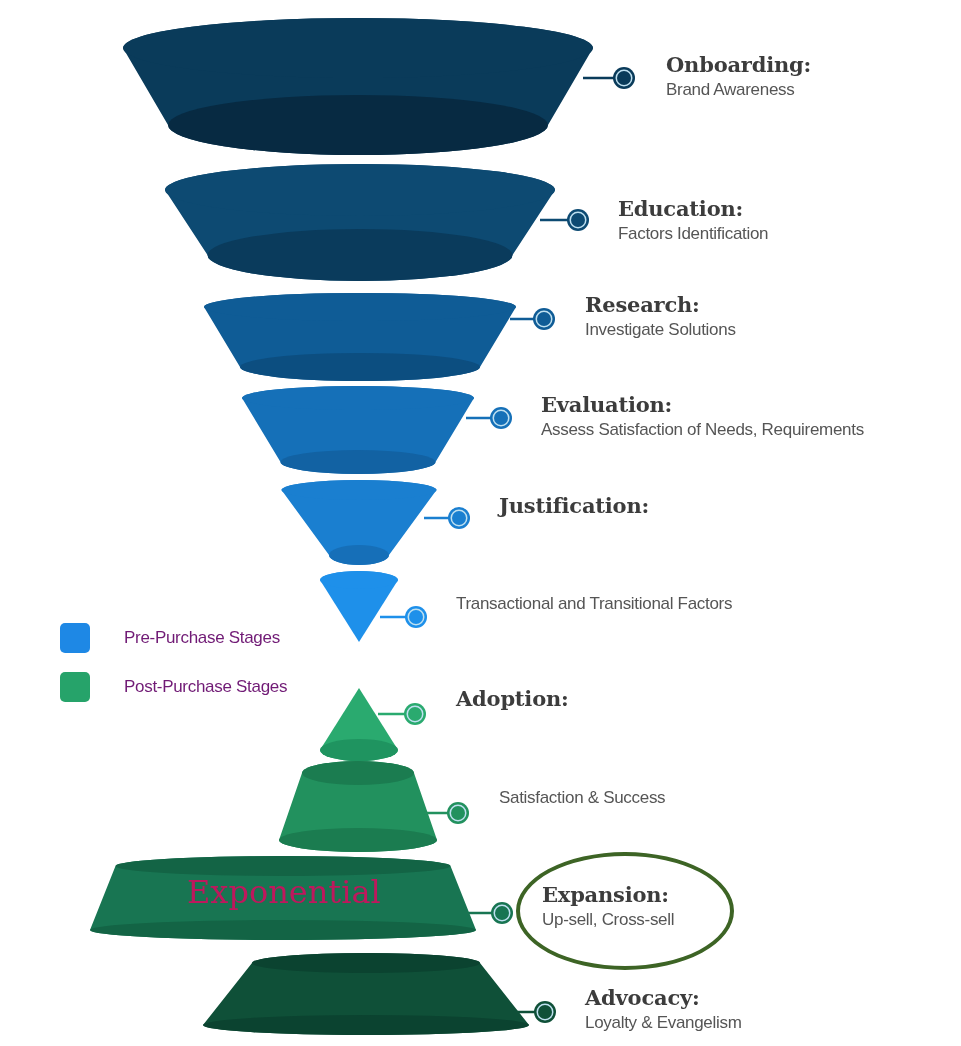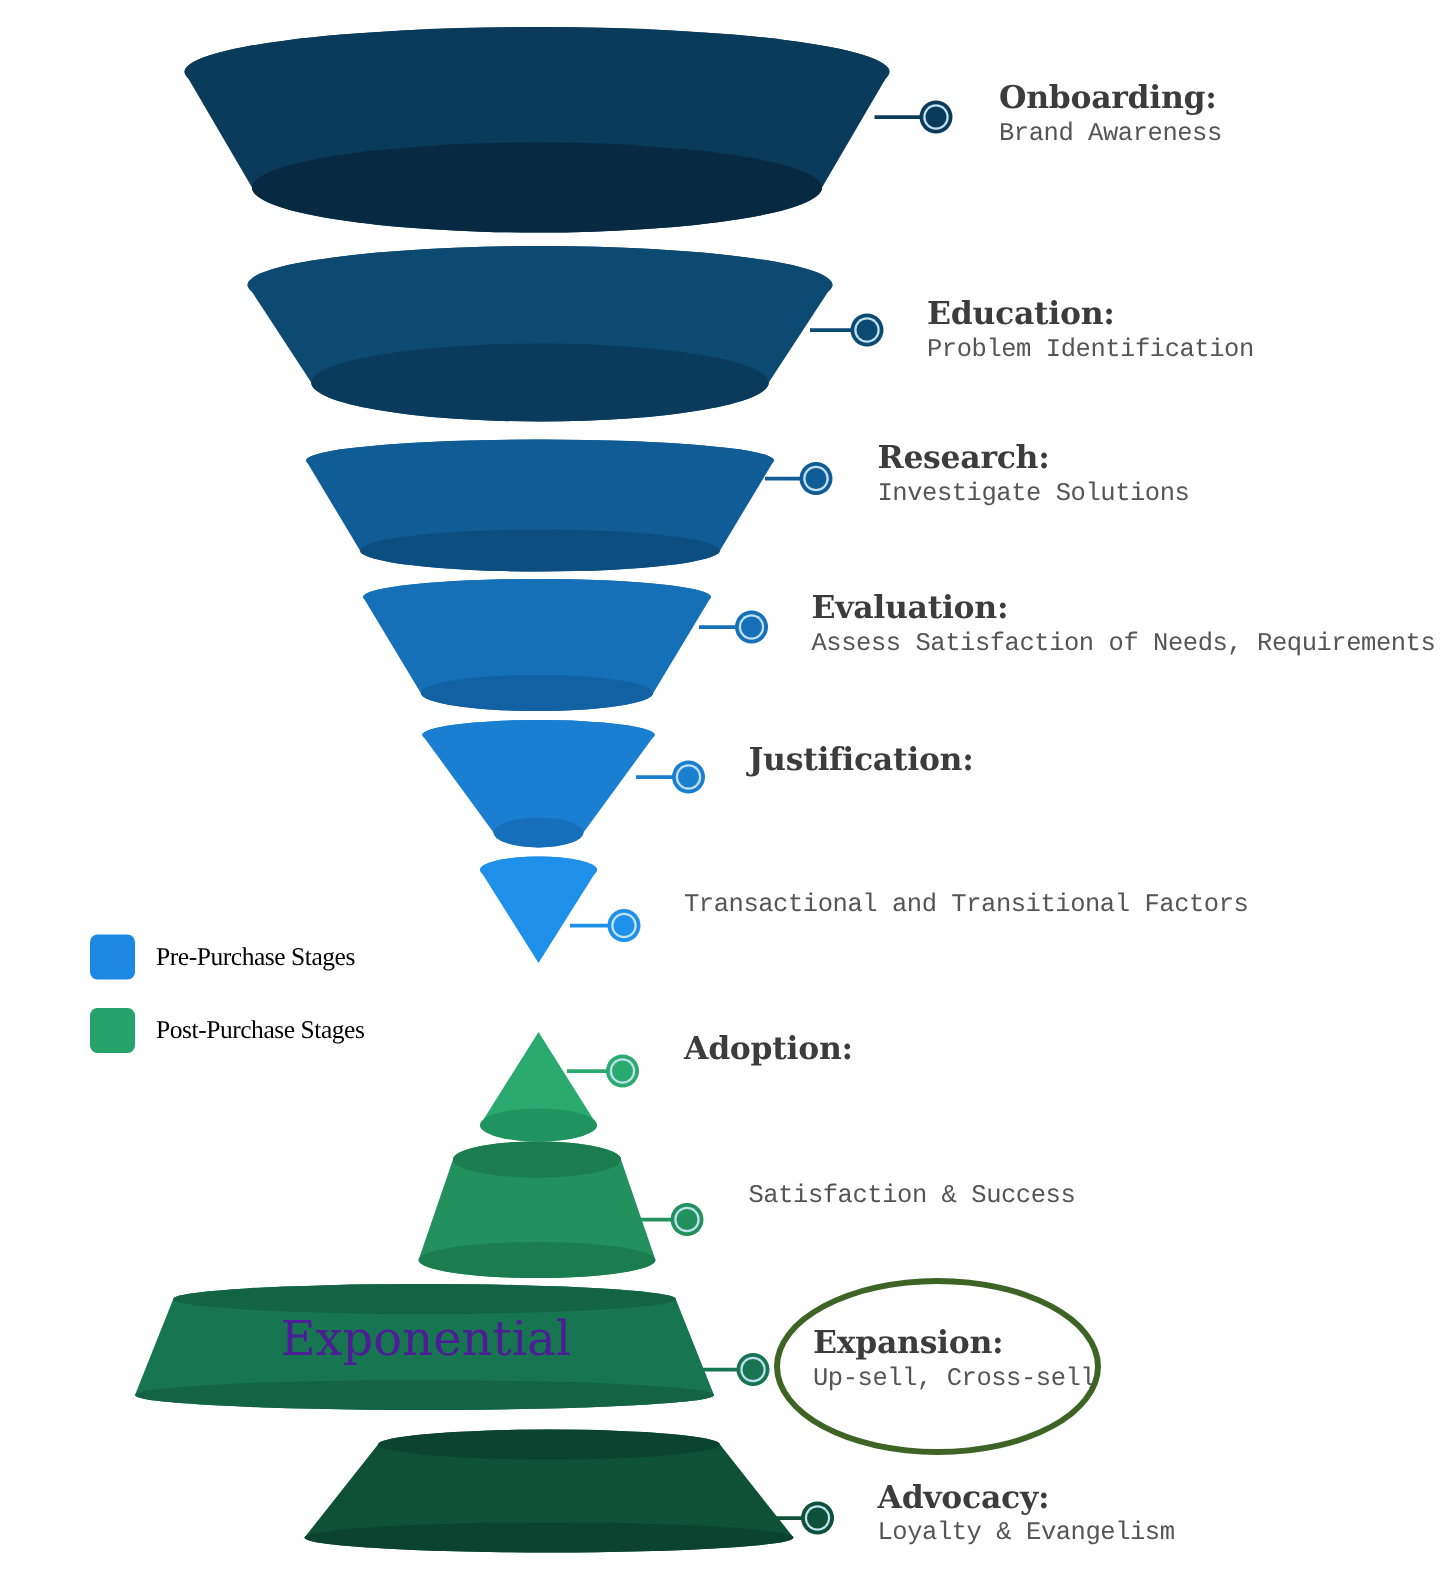--- a/index.html
+++ b/index.html
@@ -1,25 +1,25 @@
 <!DOCTYPE html>
 <html><head>
 <meta charset="utf-8">
 <style>
   html, body { margin: 0; padding: 0; background: #ffffff; }
   body { width: 961px; height: 1046px; position: relative; overflow: hidden; font-family: "DejaVu Sans", sans-serif; }
   #diagram { position: absolute; left: 0; top: 0; width: 961px; height: 1046px; }
   .stage-label { position: absolute; white-space: nowrap; }
   .stage-title { font-family: "DejaVu Serif", serif; font-weight: bold; font-size: 21px; color: #3c3c3c; line-height: 26px; letter-spacing: -0.2px; }
-  .stage-sub { font-family: Liberation Mono, monospace; font-size: 17px; color: #555555; line-height: 24px; letter-spacing: -0.3px; }
+  .stage-sub { font-family: Liberation Sans, sans-serif; font-size: 17px; color: #555555; line-height: 24px; letter-spacing: -0.3px; }
   .legend { position: absolute; left: 60px; top: 622px; }
   .legend-item { display: flex; align-items: center; height: 32px; margin-bottom: 17px; }
   .legend-swatch { width: 30px; height: 30px; border-radius: 5px; margin-right: 14px; }
-  .legend-label { font-family: Liberation Serif, serif; font-size: 17px; color: #000000; letter-spacing: -0.3px; }
-  .overlay-text { position: absolute; font-family: "DejaVu Serif", serif; font-size: 32px; color: #4c1d95; white-space: nowrap; }
+  .legend-label { font-family: Liberation Sans, sans-serif; font-size: 17px; color: #701a75; letter-spacing: -0.3px; margin-left: 20px; }
+  .overlay-text { position: absolute; font-family: "DejaVu Serif", serif; font-size: 32px; color: #be185d; white-space: nowrap; }
   .highlight-ring { position: absolute; border: 4px solid #3d6425; border-radius: 50%; box-sizing: border-box; }
 </style>
 </head>
 <body>
 
 <svg id="diagram" xmlns="http://www.w3.org/2000/svg" width="961" height="1046" viewBox="0 0 961 1046">
     <g>
       <path d="M 123 48 A 235 30 0 0 1 593 48 L 548 125 A 190 30 0 0 1 168 125 Z" fill="#0a3b5a"></path>
       <ellipse cx="358" cy="125" rx="190" ry="30" fill="#072a42"></ellipse>
       <ellipse cx="358" cy="48" rx="235" ry="30" fill="#0a3b5a"></ellipse>
@@ -109,21 +109,21 @@
     </g>
   </svg>
 
 <div id="labels">
     <div class="stage-label" style="left: 666px; top: 52px;">
       <div class="stage-title">Onboarding:</div>
       <div class="stage-sub">Brand Awareness</div>
     </div>
     <div class="stage-label" style="left: 618px; top: 196px;">
       <div class="stage-title">Education:</div>
-      <div class="stage-sub">Problem Identification</div>
+      <div class="stage-sub">Factors Identification</div>
     </div>
     <div class="stage-label" style="left: 585px; top: 292px;">
       <div class="stage-title">Research:</div>
       <div class="stage-sub">Investigate Solutions</div>
     </div>
     <div class="stage-label" style="left: 541px; top: 392px;">
       <div class="stage-title">Evaluation:</div>
       <div class="stage-sub">Assess Satisfaction of Needs, Requirements</div>
     </div>
     <div class="stage-label" style="left: 499px; top: 493px;">

